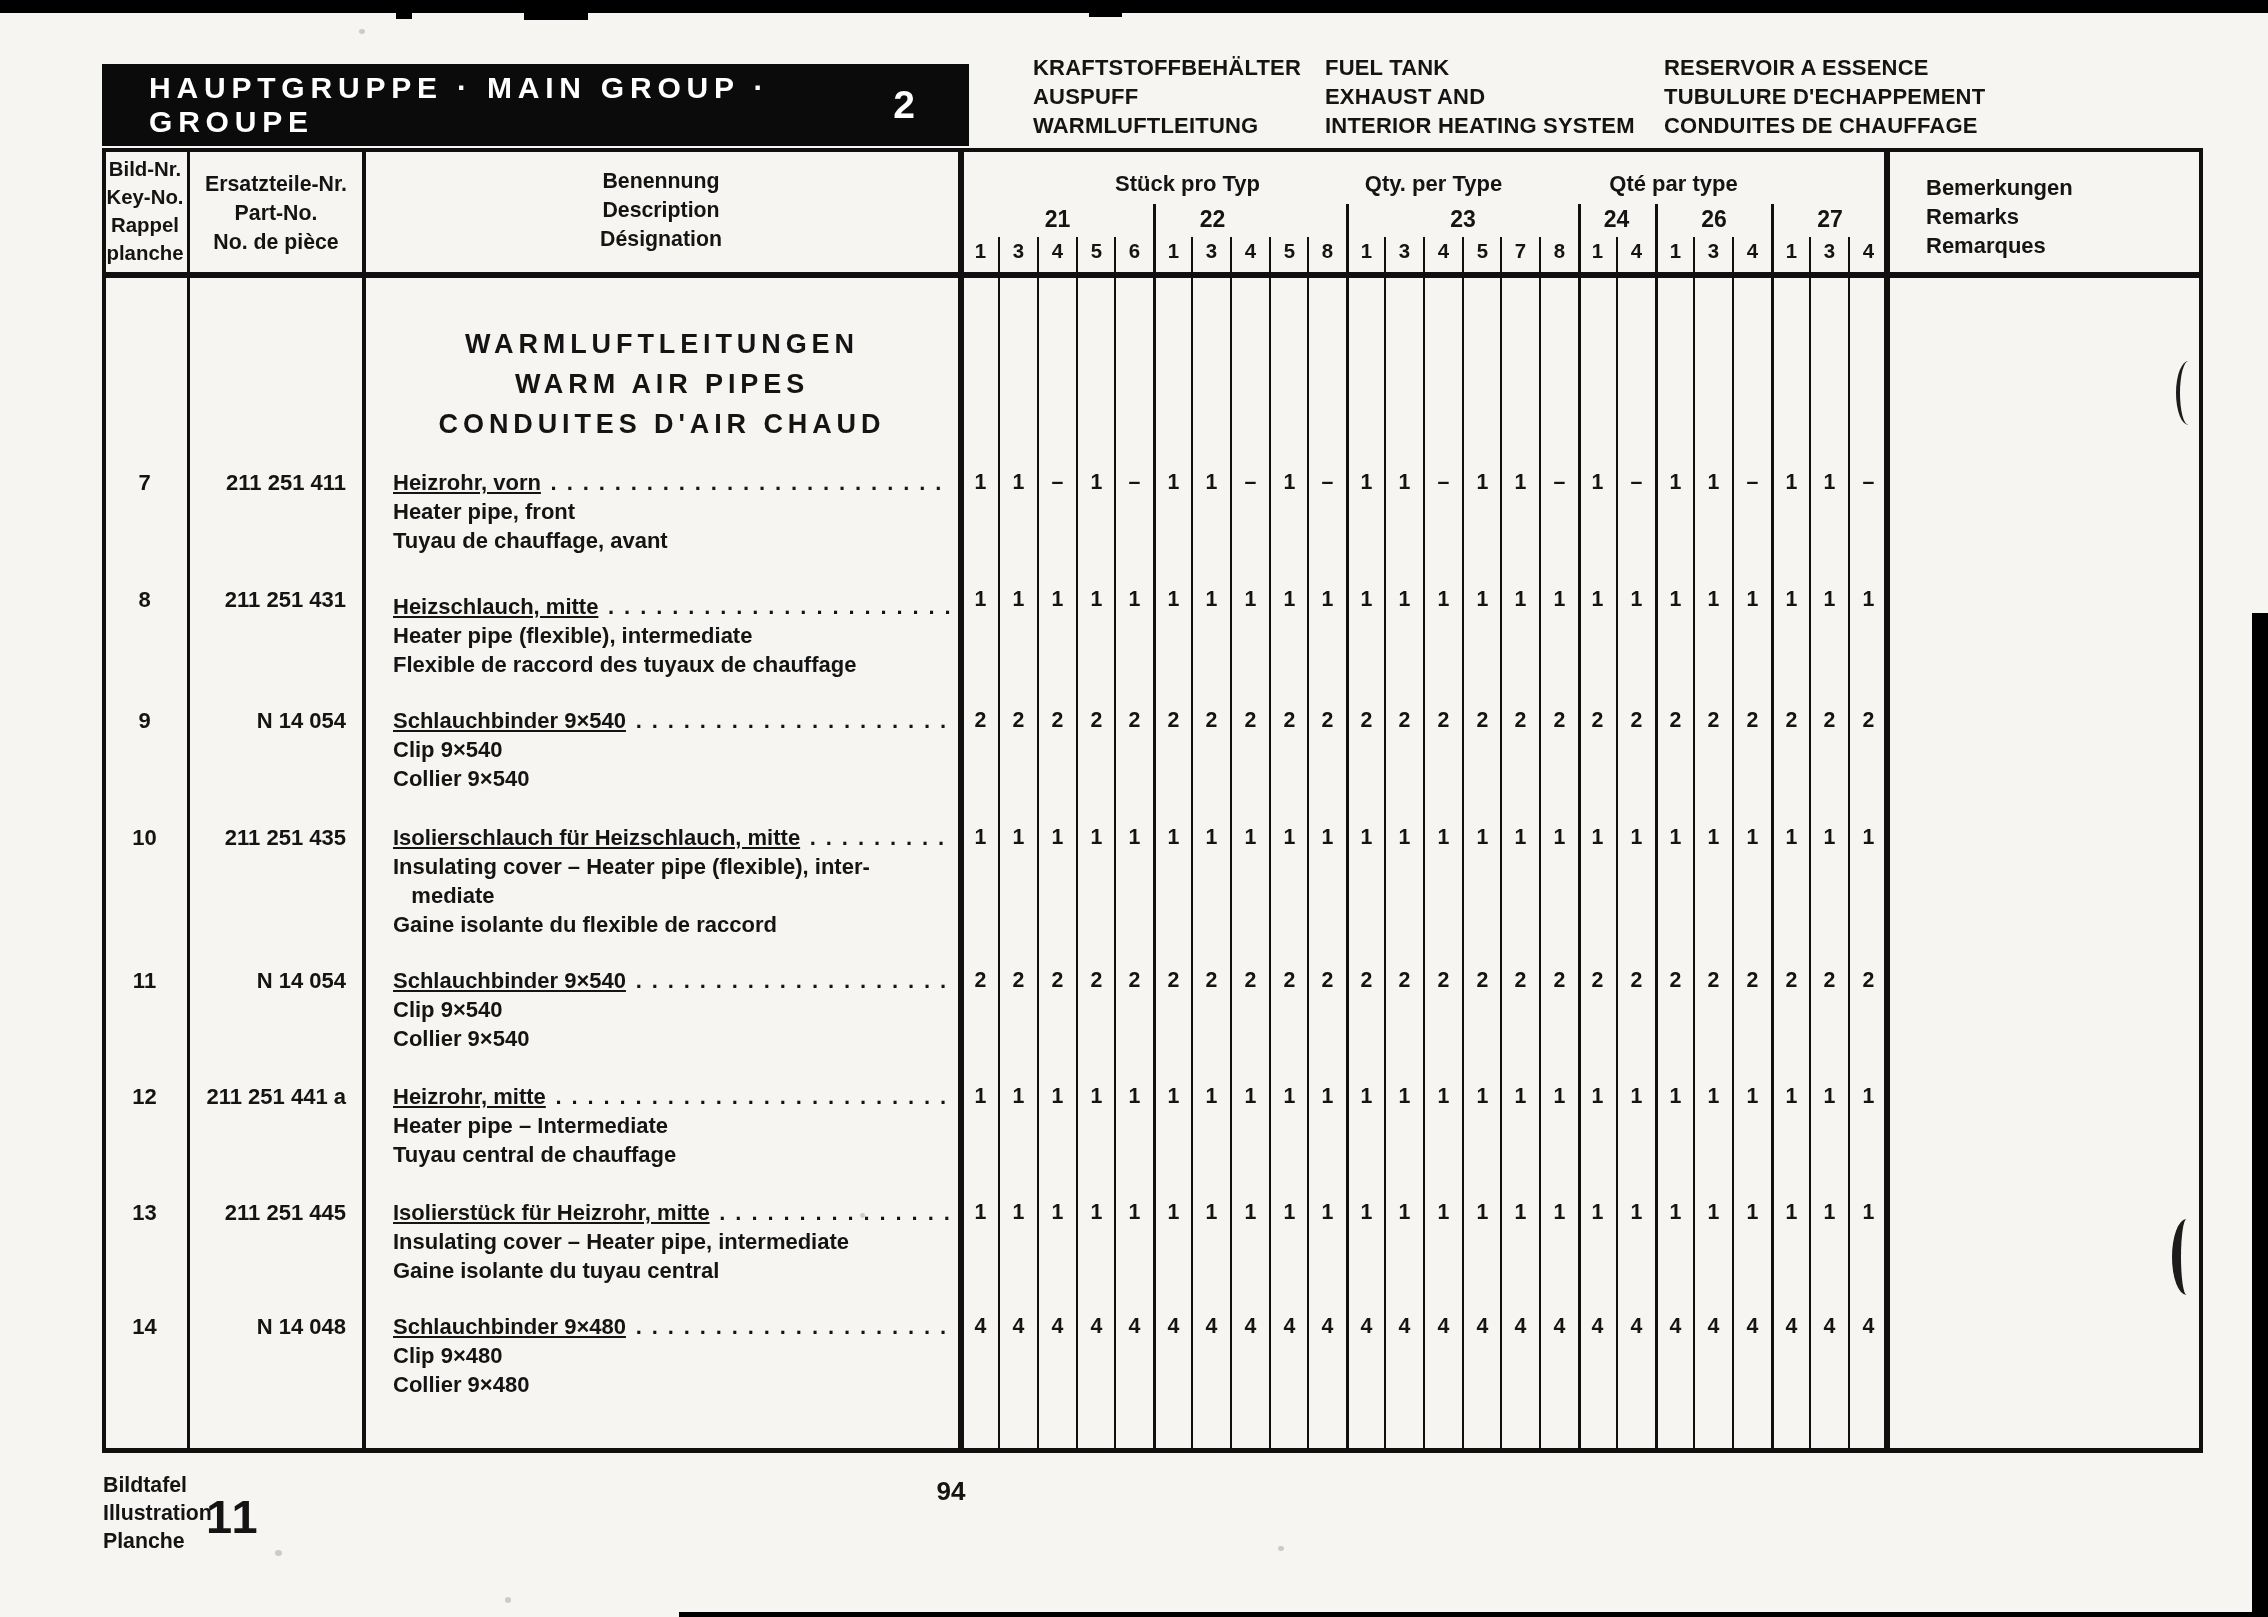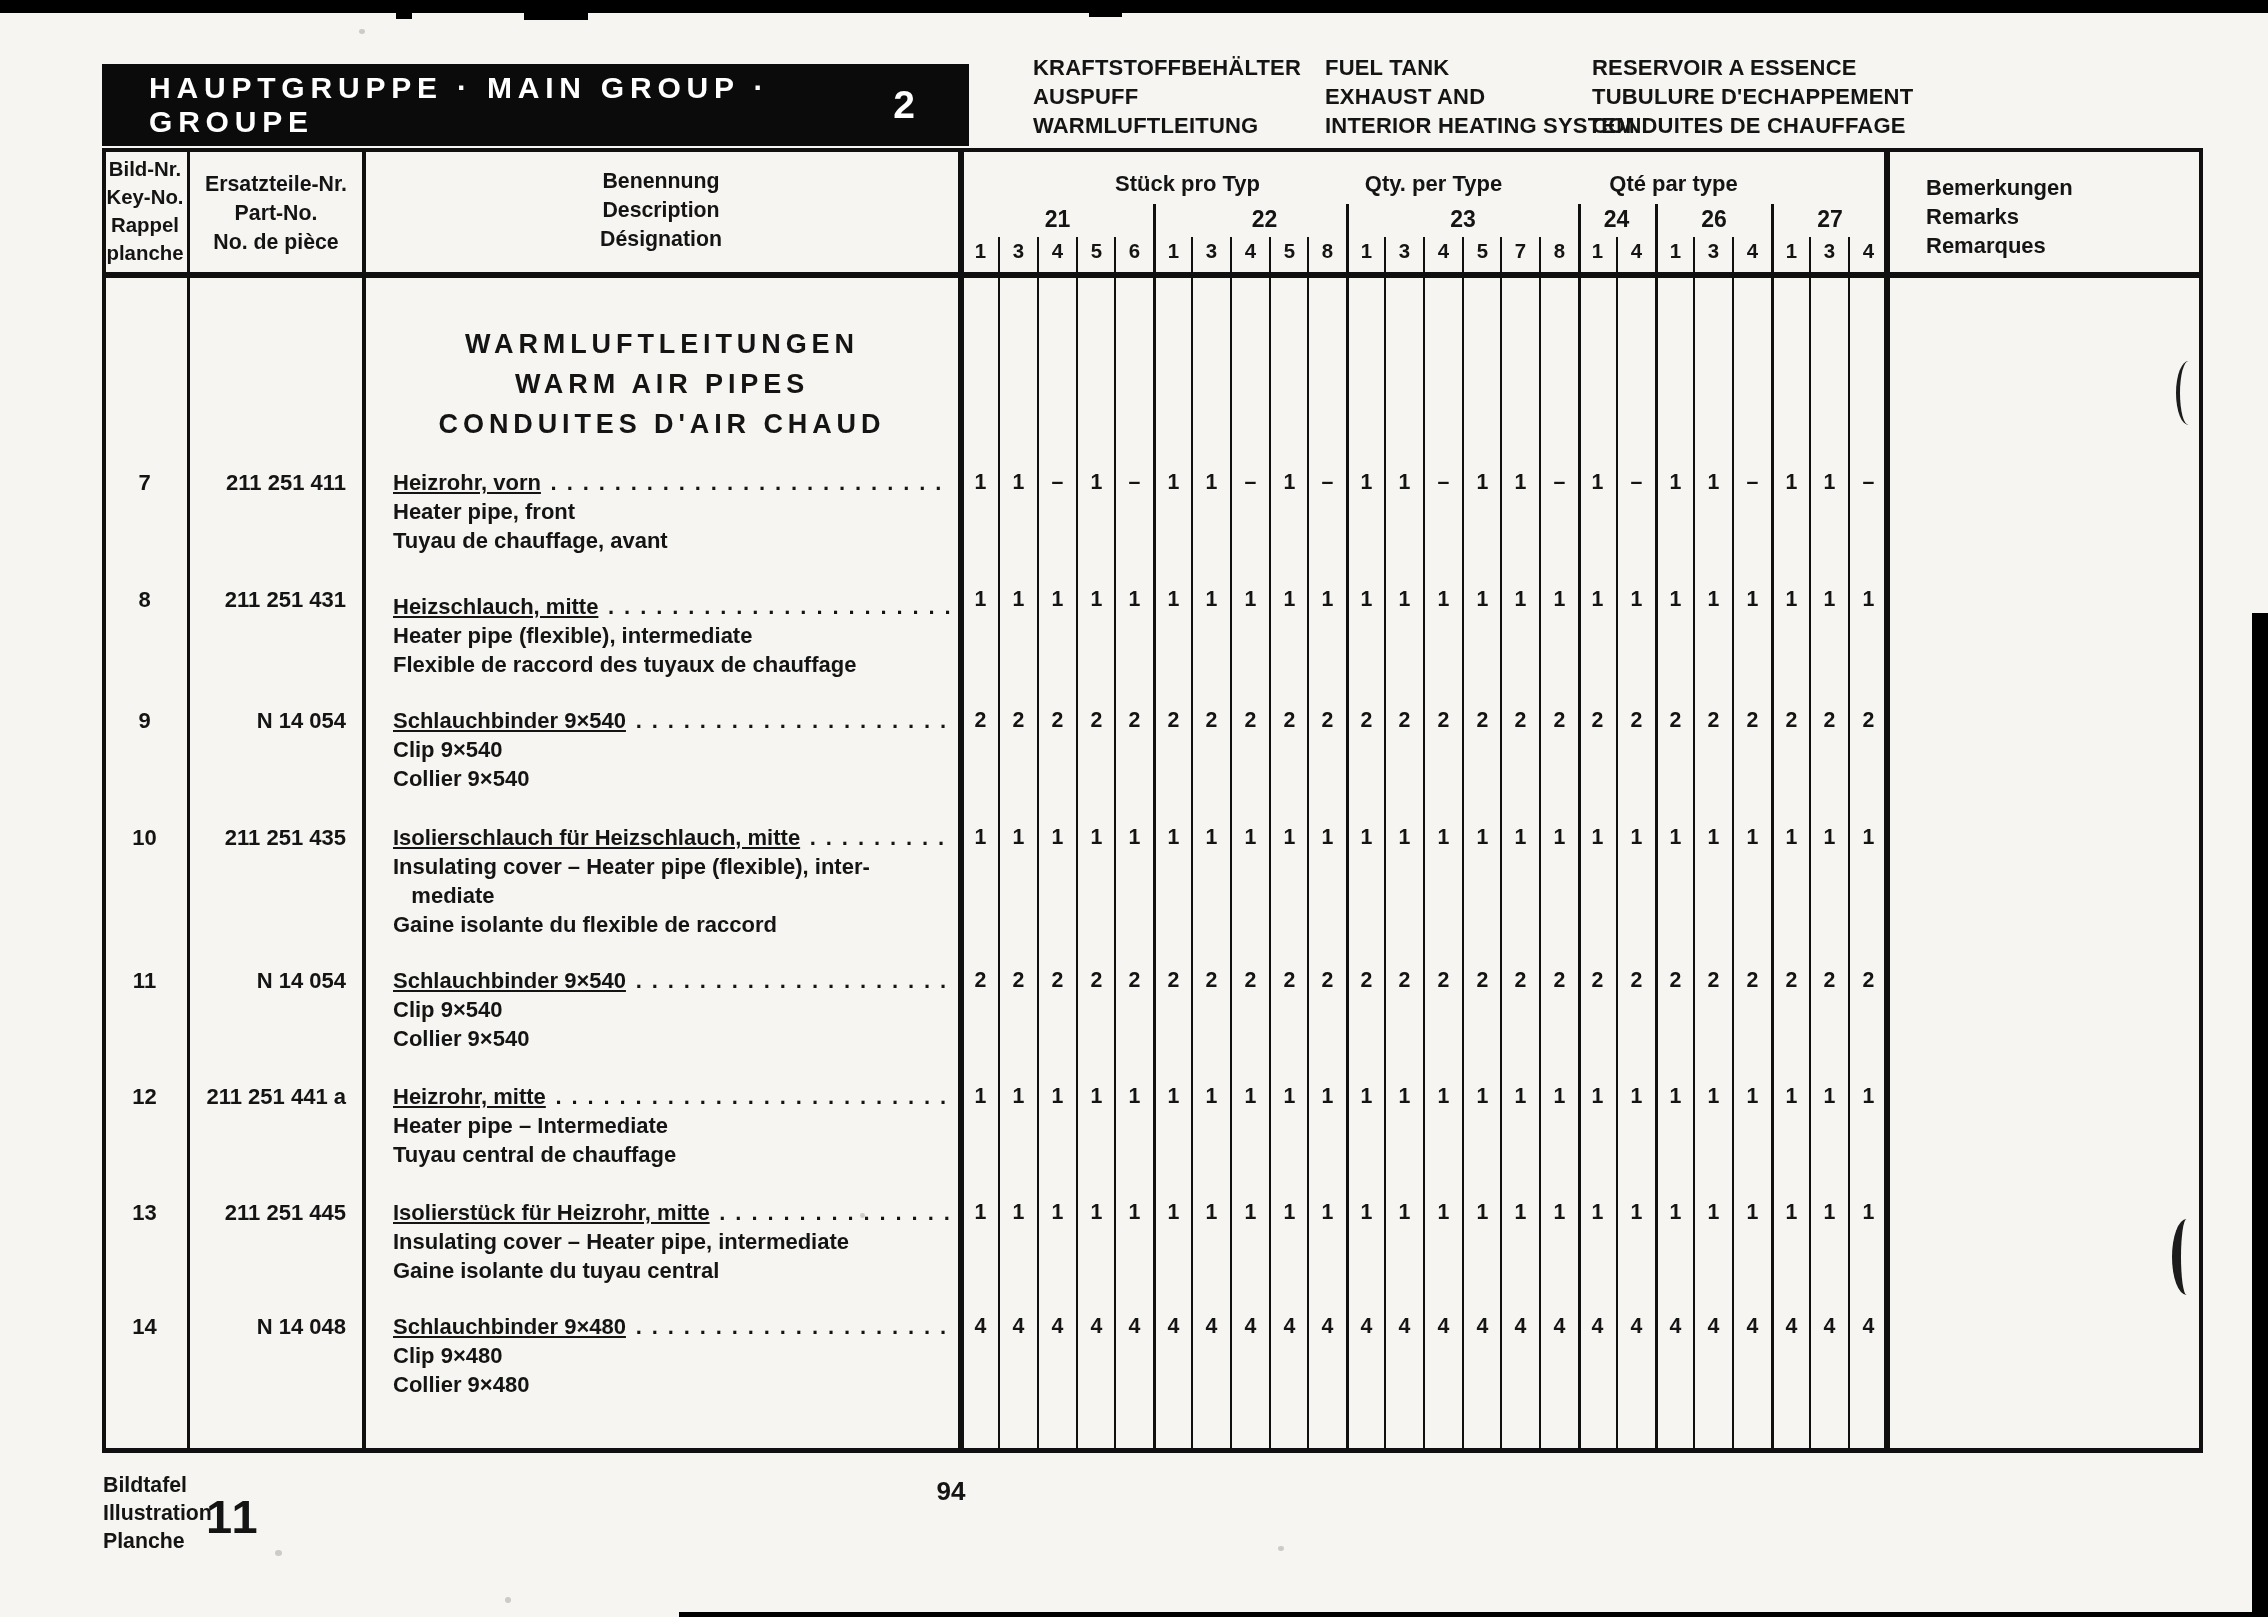--- a/index.html
+++ b/index.html
@@ -92,21 +92,21 @@
   <div class="subject" style="left:1325px;">
     <div>FUEL TANK</div>
     <div>EXHAUST AND</div>
     <div>INTERIOR HEATING SYSTEM</div>
   </div>
   <div class="subject" style="left:1033px;">
     <div>KRAFTSTOFFBEHÄLTER</div>
     <div>AUSPUFF</div>
     <div>WARMLUFTLEITUNG</div>
   </div>
-  <div class="subject" style="left:1592px;">
+  <div class="subject" style="left:1664px;">
     <div>RESERVOIR A ESSENCE</div>
     <div>TUBULURE D'ECHAPPEMENT</div>
     <div>CONDUITES DE CHAUFFAGE</div>
   </div>
 
   <div class="ln" style="left:102px;top:148px;width:2101px;height:3.9px;"></div>
   <div class="ln" style="left:102px;top:272px;width:2101px;height:5.8px;"></div>
   <div class="ln" style="left:102px;top:1448px;width:2101px;height:4.9px;"></div>
   <div class="ln" style="left:102px;top:148px;width:3.9px;height:1304px;"></div>
   <div class="ln" style="left:187px;top:148px;width:2.9px;height:1304px;"></div>
@@ -153,21 +153,21 @@
   </div>
   <div class="plate-number">11</div>
   <div class="page-number">94</div>
 
 <div class="type-group-label" style="left: 961px; width: 193px;">21</div>
     <div class="subcol-label" style="left: 961px; width: 39px;">1</div>
     <div class="subcol-label" style="left: 999px; width: 39px;">3</div>
     <div class="subcol-label" style="left: 1038px; width: 39px;">4</div>
     <div class="subcol-label" style="left: 1077px; width: 39px;">5</div>
     <div class="subcol-label" style="left: 1115px; width: 39px;">6</div>
-    <div class="type-group-label" style="left: 1164px; width: 193px; padding-left: 8px;">22</div>
+    <div class="type-group-label" style="left: 1112px; width: 193px; padding-left: 8px;">22</div>
     <div class="subcol-label" style="left: 1154px; width: 39px;">1</div>
     <div class="subcol-label" style="left: 1192px; width: 39px;">3</div>
     <div class="subcol-label" style="left: 1231px; width: 39px;">4</div>
     <div class="subcol-label" style="left: 1270px; width: 39px;">5</div>
     <div class="subcol-label" style="left: 1308px; width: 39px;">8</div>
     <div class="type-group-label" style="left: 1347px; width: 232px;">23</div>
     <div class="subcol-label" style="left: 1347px; width: 39px;">1</div>
     <div class="subcol-label" style="left: 1385px; width: 39px;">3</div>
     <div class="subcol-label" style="left: 1424px; width: 39px;">4</div>
     <div class="subcol-label" style="left: 1463px; width: 39px;">5</div>

